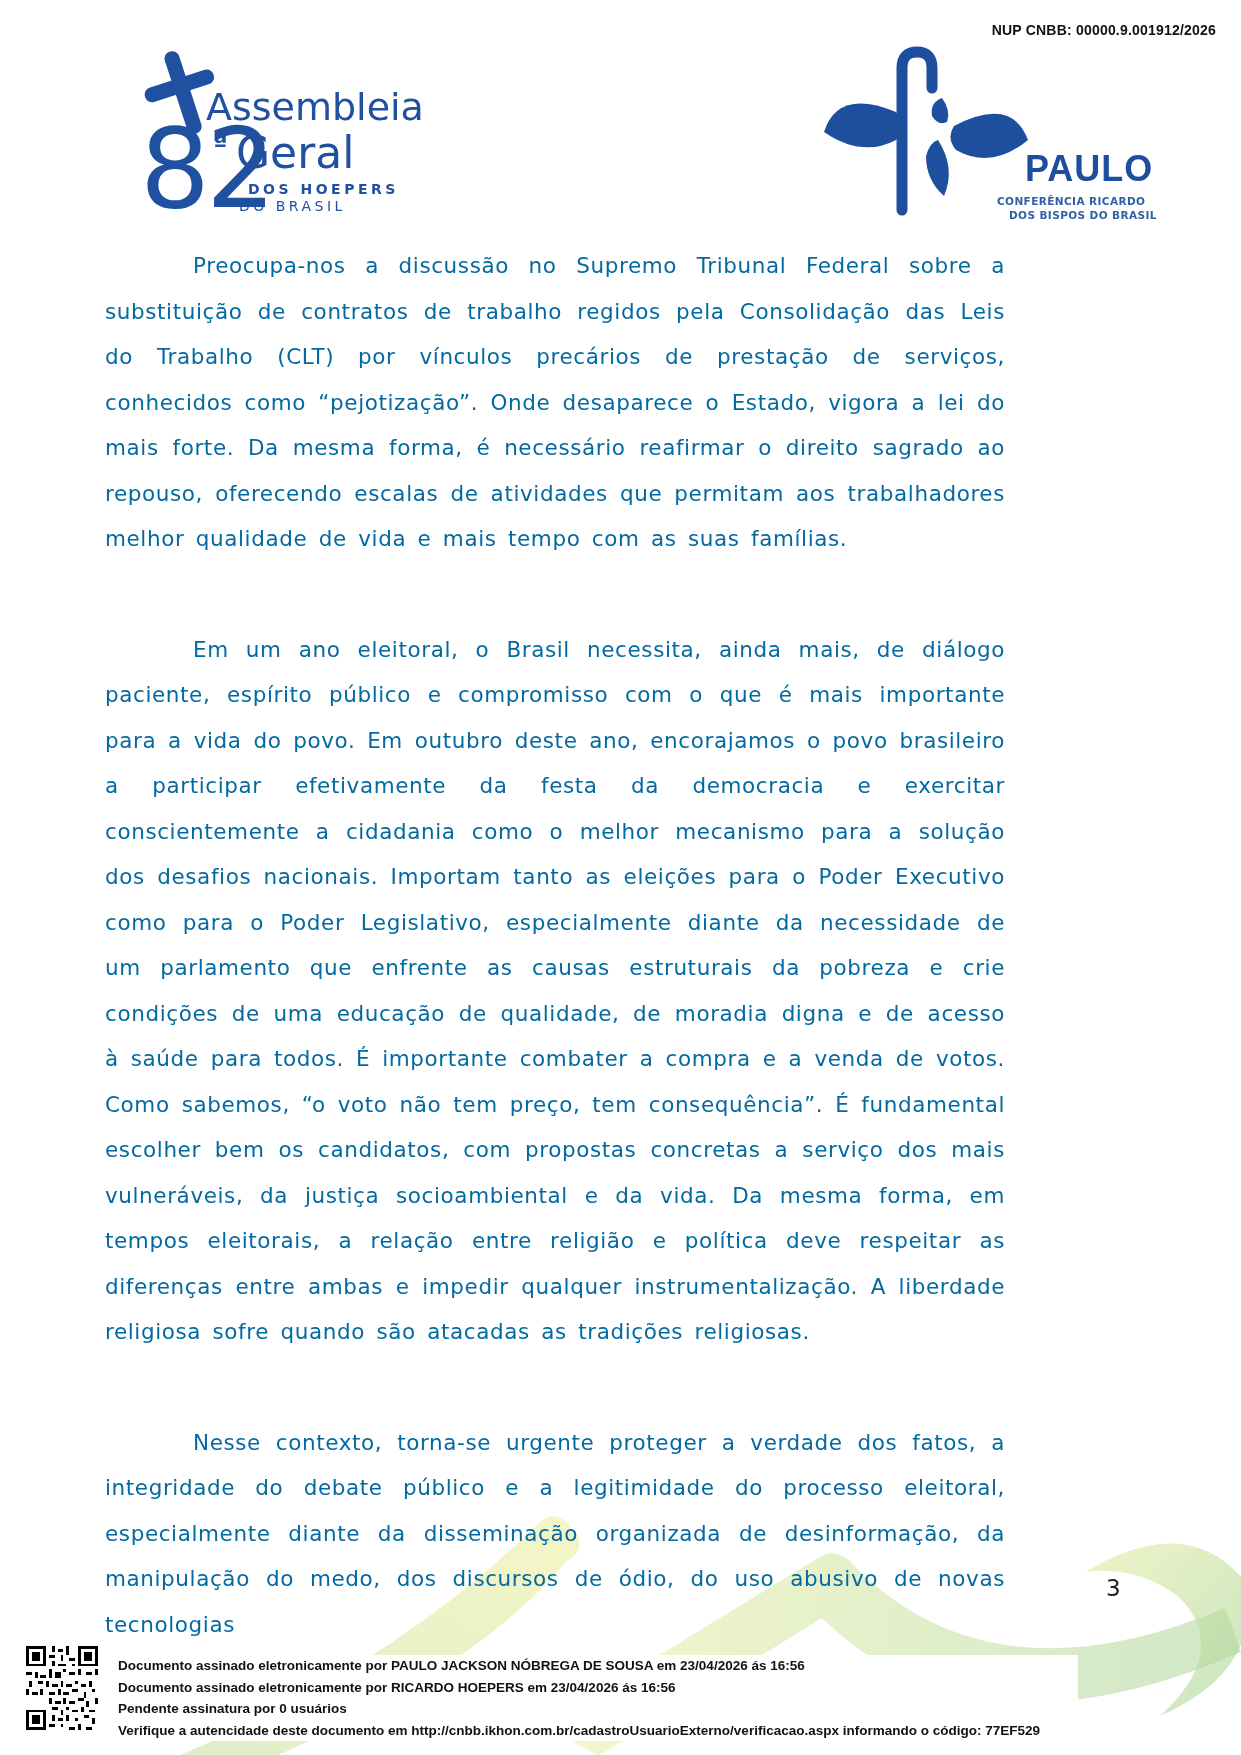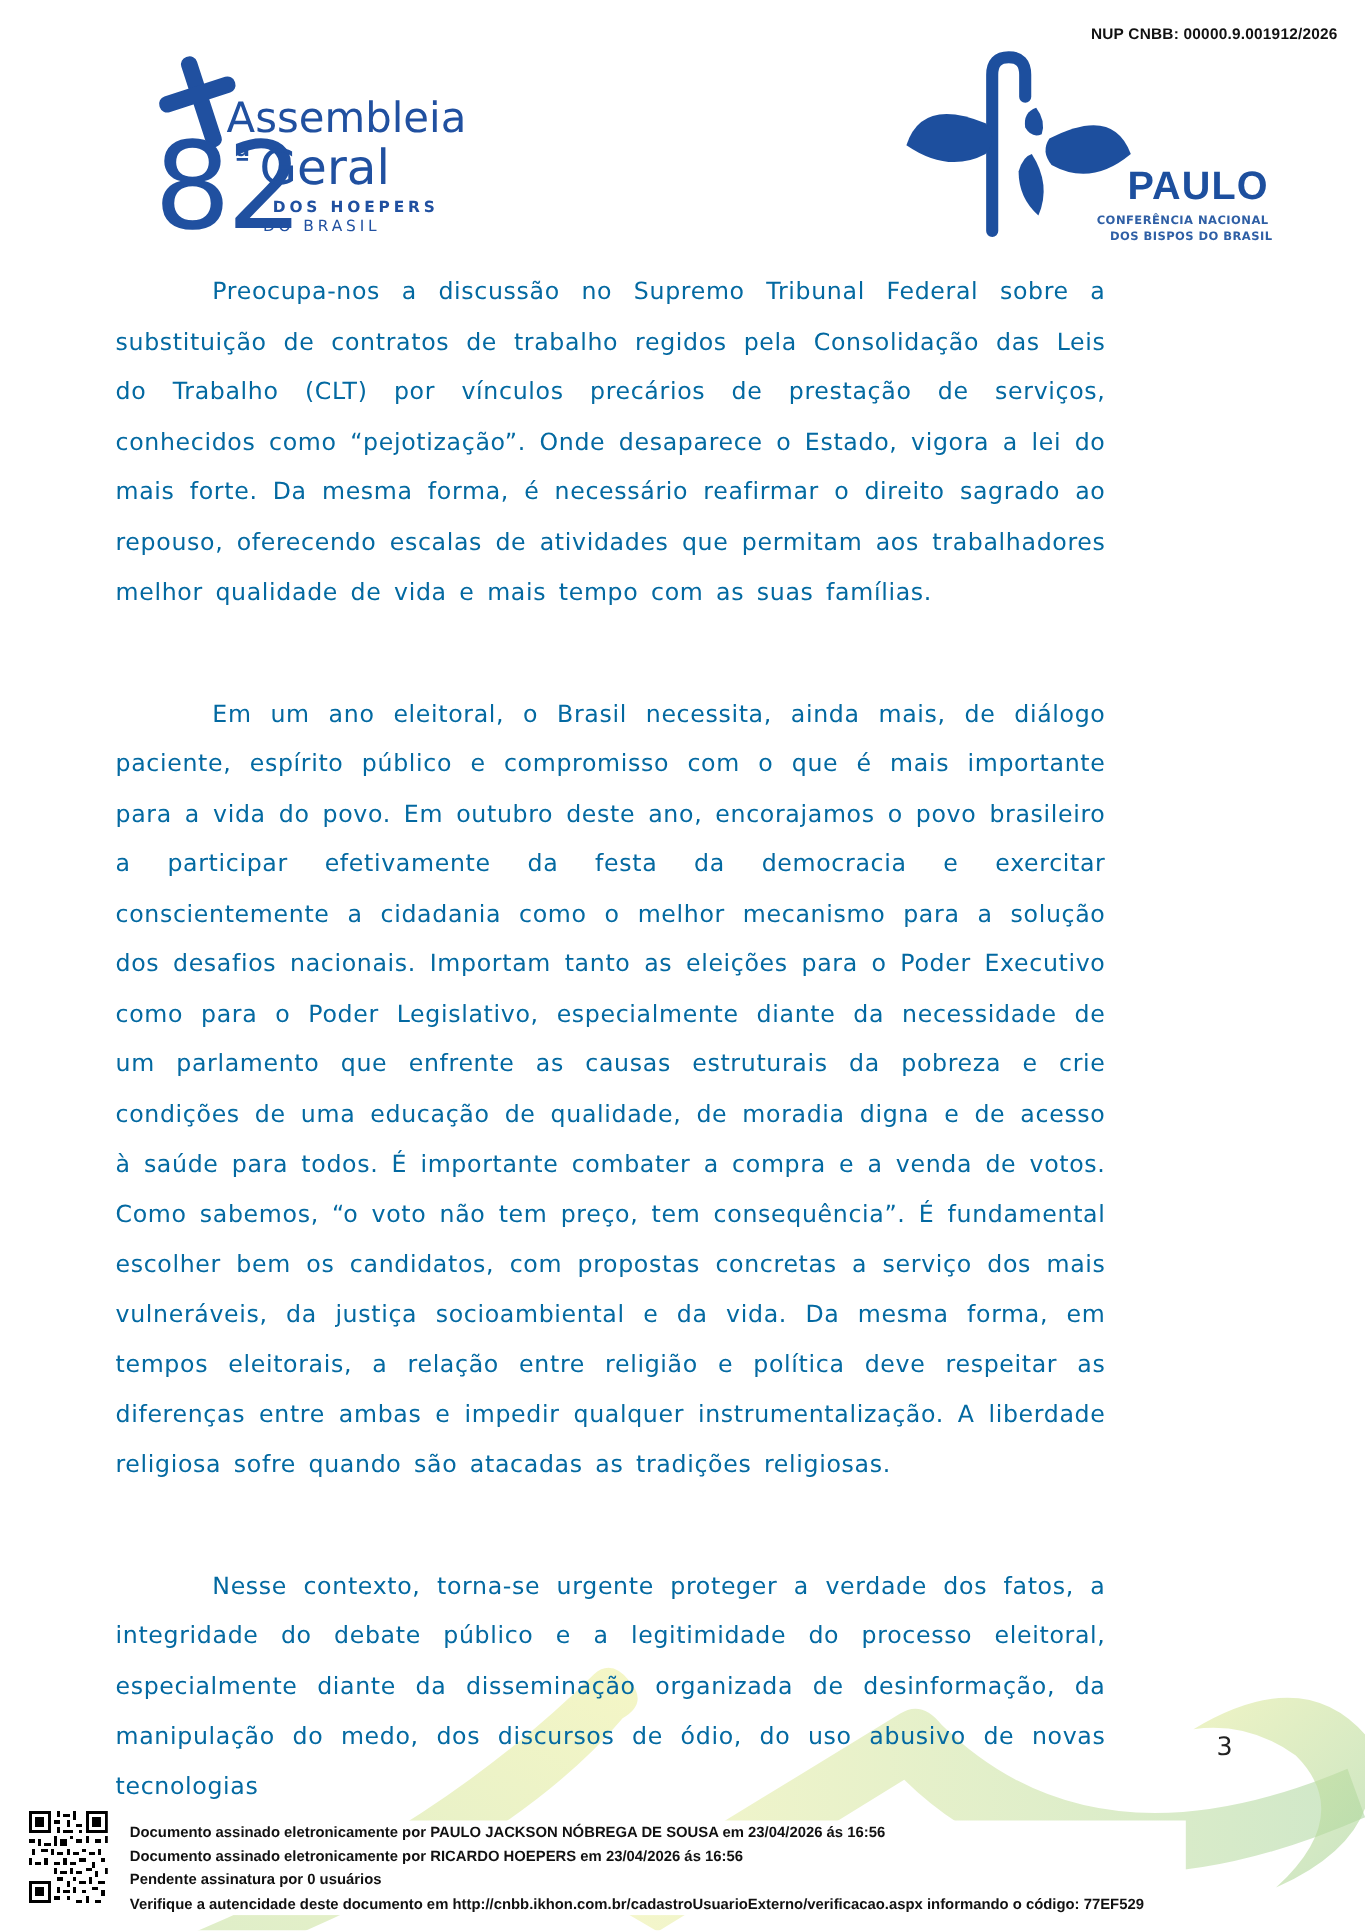--- a/index.html
+++ b/index.html
@@ -133,21 +133,21 @@
         <path d="M 76 72 Q 18 48 4 92 Q 42 118 76 100 Q 88 86 76 72 Z"></path>
 
         <path d="M 122 58 Q 131 70 127 82 Q 118 86 112 76 Q 110 62 122 58 Z"></path>
 
         <path d="M 134 86 Q 192 56 208 100 Q 172 130 136 110 Q 126 98 134 86 Z"></path>
 
         <path d="M 118 100 Q 136 128 124 156 Q 106 140 106 116 Q 110 102 118 100 Z"></path>
       </g>
     </svg>
     <div class="acronym">PAULO</div>
-    <div class="sub1">CONFERÊNCIA NACIONAL</div>
+    <div class="sub1">CONFERÊNCIA RICARDO</div>
     <div class="sub2">DOS BISPOS DO BRASIL</div>
   </div>
 
   <div class="body-text">
     <p>Preocupa-nos a discussão no Supremo Tribunal Federal sobre a substituição de contratos de trabalho regidos pela Consolidação das Leis do Trabalho (CLT) por vínculos precários de prestação de serviços, conhecidos como “pejotização”. Onde desaparece o Estado, vigora a lei do mais forte. Da mesma forma, é necessário reafirmar o direito sagrado ao repouso, oferecendo escalas de atividades que permitam aos trabalhadores melhor qualidade de vida e mais tempo com as suas famílias.</p>
     <p>Em um ano eleitoral, o Brasil necessita, ainda mais, de diálogo paciente, espírito público e compromisso com o que é mais importante para a vida do povo. Em outubro deste ano, encorajamos o povo brasileiro a participar efetivamente da festa da democracia e exercitar conscientemente a cidadania como o melhor mecanismo para a solução dos desafios nacionais. Importam tanto as eleições para o Poder Executivo como para o Poder Legislativo, especialmente diante da necessidade de um parlamento que enfrente as causas estruturais da pobreza e crie condições de uma educação de qualidade, de moradia digna e de acesso à saúde para todos. É importante combater a compra e a venda de votos. Como sabemos, “o voto não tem preço, tem consequência”. É fundamental escolher bem os candidatos, com propostas concretas a serviço dos mais vulneráveis, da justiça socioambiental e da vida. Da mesma forma, em tempos eleitorais, a relação entre religião e política deve respeitar as diferenças entre ambas e impedir qualquer instrumentalização. A liberdade religiosa sofre quando são atacadas as tradições religiosas.</p>
     <p>Nesse contexto, torna-se urgente proteger a verdade dos fatos, a integridade do debate público e a legitimidade do processo eleitoral, especialmente diante da disseminação organizada de desinformação, da manipulação do medo, dos discursos de ódio, do uso abusivo de novas tecnologias</p>
   </div>
 
   <div class="page-number">3</div>

